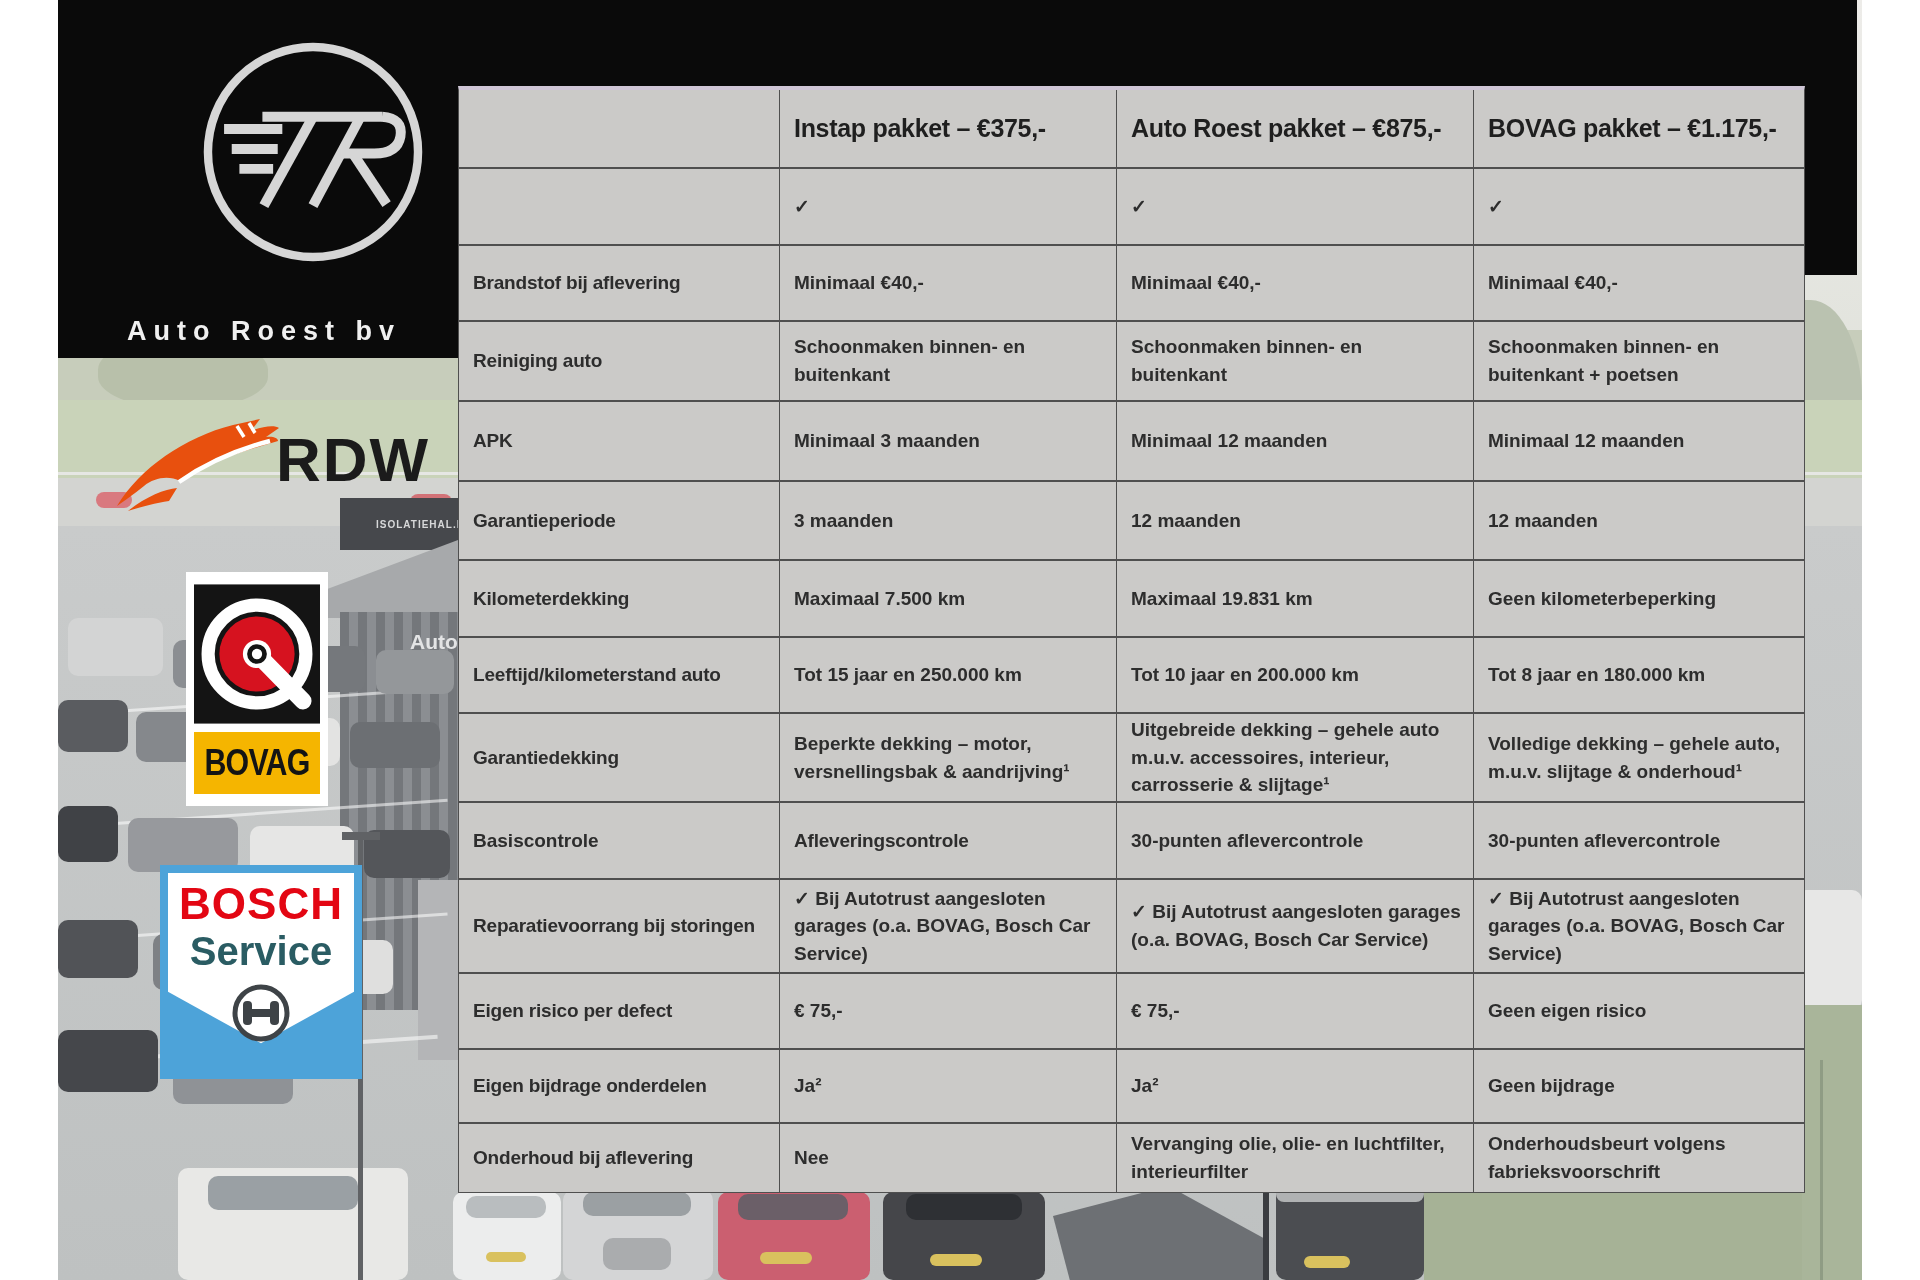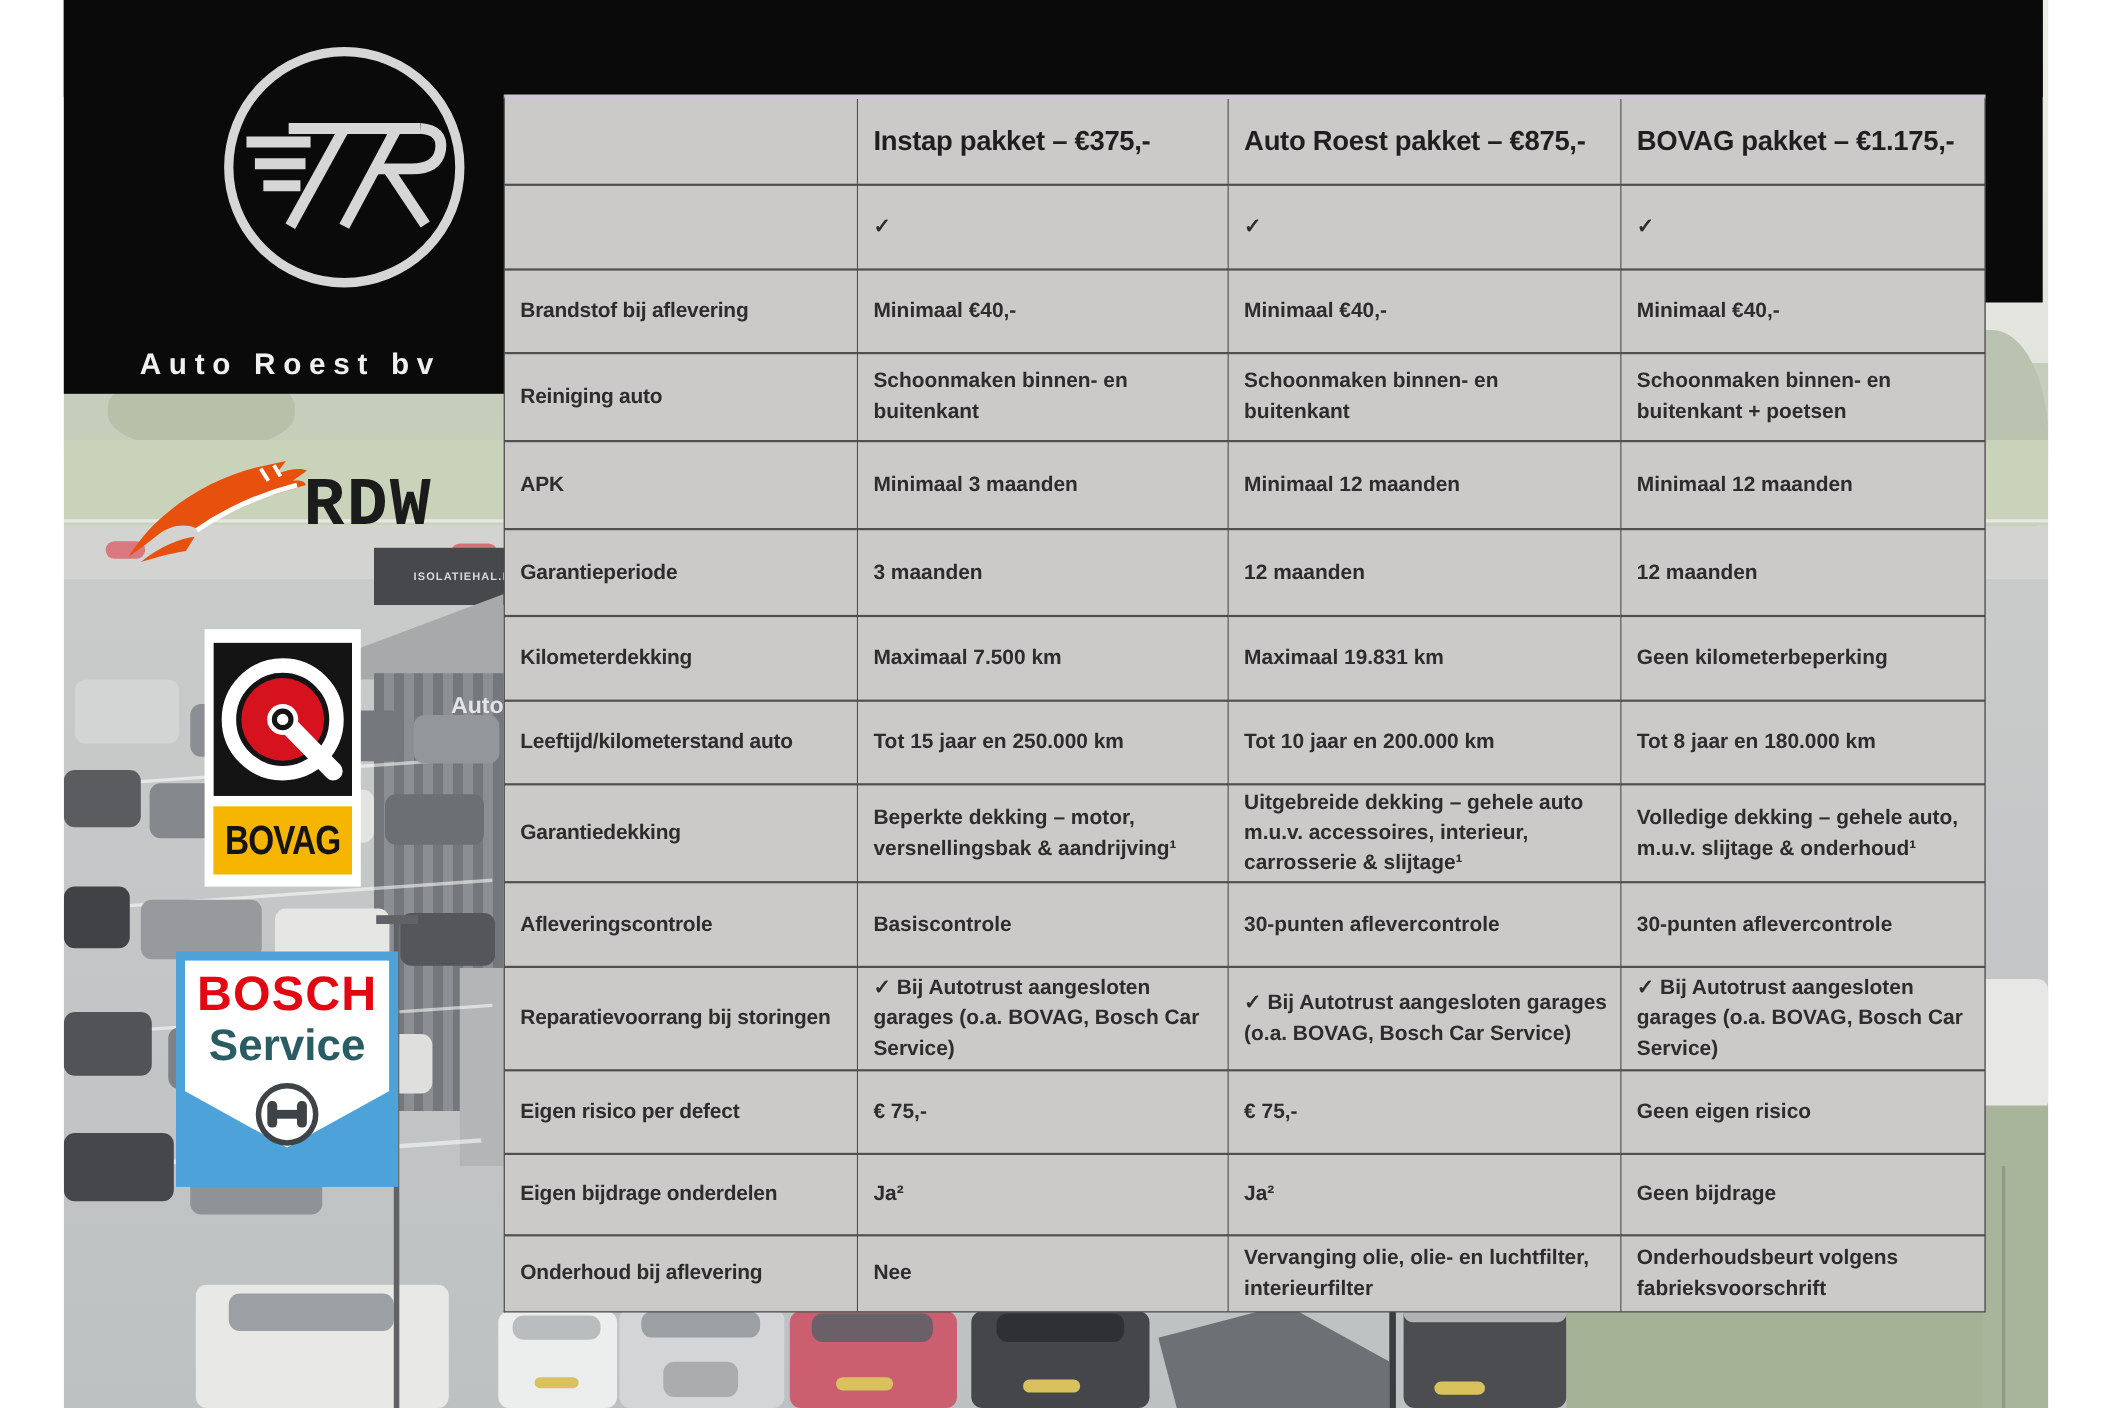--- a/index.html
+++ b/index.html
@@ -32,21 +32,21 @@
   .door{left:360px;top:880px;width:40px;height:180px;background:#b4b5b7;}
 
   
   .topbar{left:58px;top:0;width:1799px;height:88px;background:#0a0a0a;}
   .logoblock{left:58px;top:0;width:412px;height:358px;background:#0a0a0a;}
   .rblock{left:1795px;top:0;width:62px;height:275px;background:#0a0a0a;}
   .brandname{position:absolute;left:0;top:316px;width:100%;text-align:center;color:#f0f0f0;
              font-size:27px;font-weight:700;letter-spacing:7px;}
 
   
-  .rdw-word{left:276px;top:424px;color:#1b1b1b;font-family:Liberation Mono, monospace;
+  .rdw-word{left:276px;top:424px;color:#1b1b1b;font-family:Liberation Sans, sans-serif;
             font-size:62px;font-weight:600;letter-spacing:2px;}
 
   
   .bovag{left:186px;top:572px;width:142px;height:234px;background:#ffffff;padding:8px;box-sizing:border-box;}
   .bovag-top{width:100%;height:148px;position:relative;}
   .bovag-band{width:100%;height:62px;background:#f5b500;display:flex;align-items:center;justify-content:center;}
   .bovag-word{color:#141414;font-size:37px;font-weight:800;letter-spacing:-1px;transform:scaleX(.82);}
 
   
   .bosch{left:160px;top:865px;width:202px;height:214px;background:#4da3d9;}
@@ -231,22 +231,22 @@
       <div class="cell val">Maximaal 19.831 km</div>
       <div class="cell val">Geen kilometerbeperking</div>
       <div class="cell lab">Leeftijd/kilometerstand auto</div>
       <div class="cell val">Tot 15 jaar en 250.000 km</div>
       <div class="cell val">Tot 10 jaar en 200.000 km</div>
       <div class="cell val">Tot 8 jaar en 180.000 km</div>
       <div class="cell lab">Garantiedekking</div>
       <div class="cell val">Beperkte dekking – motor, versnellingsbak &amp; aandrijving¹</div>
       <div class="cell val">Uitgebreide dekking – gehele auto m.u.v. accessoires, interieur, carrosserie &amp; slijtage¹</div>
       <div class="cell val">Volledige dekking – gehele auto, m.u.v. slijtage &amp; onderhoud¹</div>
+      <div class="cell val">Basiscontrole</div>
       <div class="cell lab">Afleveringscontrole</div>
-      <div class="cell val">Basiscontrole</div>
       <div class="cell val">30-punten aflevercontrole</div>
       <div class="cell val">30-punten aflevercontrole</div>
       <div class="cell lab">Reparatievoorrang bij storingen</div>
       <div class="cell val">✓ Bij Autotrust aangesloten garages (o.a. BOVAG, Bosch Car Service)</div>
       <div class="cell val">✓ Bij Autotrust aangesloten garages (o.a. BOVAG, Bosch Car Service)</div>
       <div class="cell val">✓ Bij Autotrust aangesloten garages (o.a. BOVAG, Bosch Car Service)</div>
       <div class="cell lab">Eigen risico per defect</div>
       <div class="cell val">€ 75,-</div>
       <div class="cell val">€ 75,-</div>
       <div class="cell val">Geen eigen risico</div>

